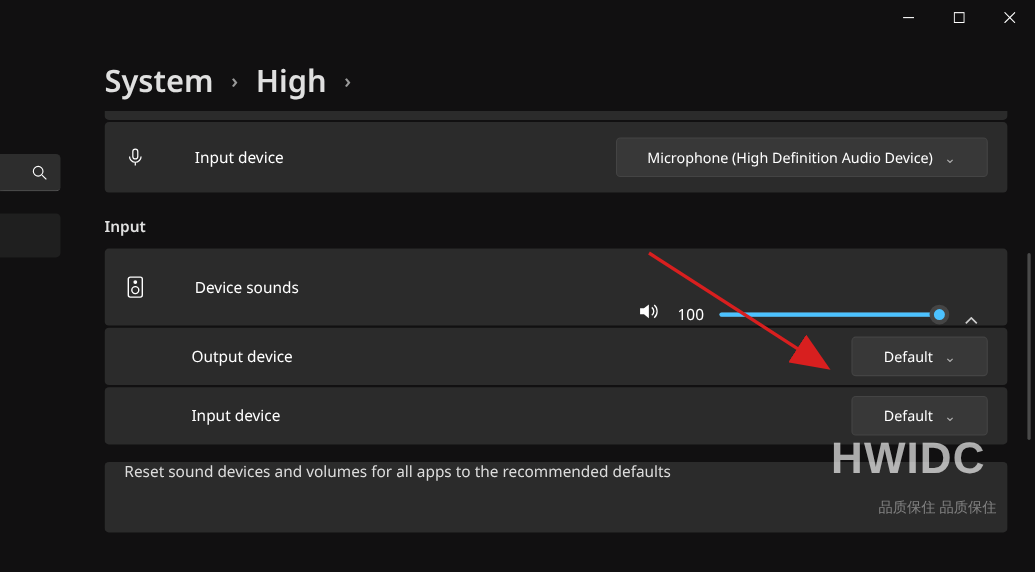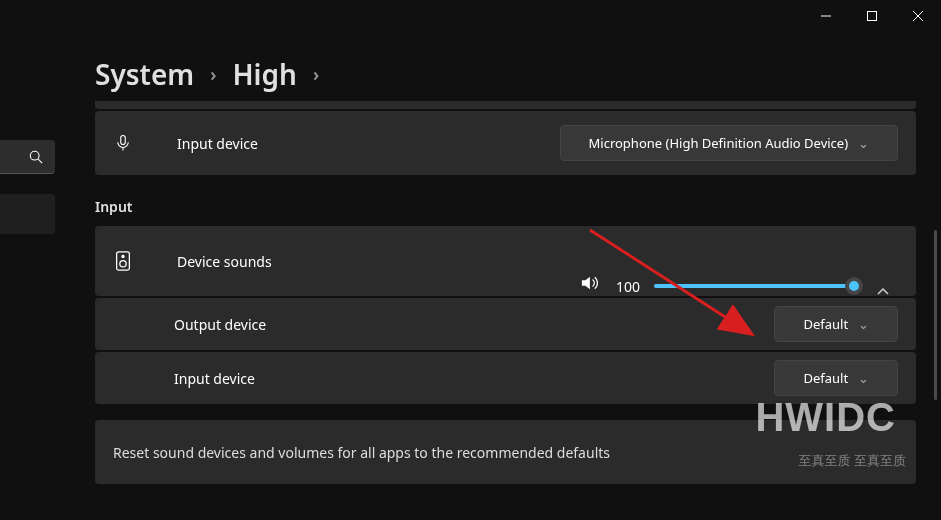--- a/index.html
+++ b/index.html
@@ -35,21 +35,21 @@
 .section-title { font-size:14px; color:#e0e0e0; font-weight:600; margin:22px 0 10px 0; }
 
 .vol-row { display:flex; align-items:flex-end; gap:14px; flex:1; justify-content:flex-end;margin-top:48px; }
 .vol-num { font-size:14px; color:#fff; width:28px; text-align:right; }
 .slider { position:relative; width:200px; height:20px; display:flex; align-items:center; }
 .track-bg { position:absolute; height:4px; background:#555; border-radius:2px; width:100%; }
 .track-fill { position:absolute; height:4px; background:#4cc2ff; border-radius:2px; }
 .thumb { position:absolute; width:18px; height:18px; background:#4cc2ff; border:4px solid #454545; border-radius:50%; transform:translateX(-50%); }
 .expand { width:30px; display:flex; justify-content:center; cursor:pointer; color:#ccc; }
 
-.reset-card { background:#2b2b2b; border-radius:4px; padding:0 18px; display:flex; align-items:center; justify-content:space-between; min-height:64px; margin-top:16px; }
+.reset-card { background:#2b2b2b; border-radius:4px; padding:0 18px; display:flex; justify-content:space-between; min-height:64px; margin-top:16px; }
 .reset-text { font-size:14px; color:#ddd; }
 .reset-btn { background:#383838; border:1px solid #444; border-radius:4px; padding:7px 22px; font-size:13px; color:#fff; cursor:pointer; }
 
 .arrow-svg { position:absolute; top:225px; left:585px; pointer-events:none; }
 
 .watermark1 { position:absolute; bottom:80px; right:45px; font-size:40px; font-weight:700; color:rgba(255,255,255,0.65); letter-spacing:1px; pointer-events:none; font-family:Arial,sans-serif; }
 .watermark2 { position:absolute; bottom:50px; right:35px; font-size:13px; color:rgba(200,200,200,0.55); pointer-events:none; }
 
 .scrollbar { position:absolute; right:4px; top:230px; width:3px; height:170px; background:#4a4a4a; border-radius:2px; }
 </style>
@@ -173,13 +173,13 @@
       <marker id="ah" markerWidth="12" markerHeight="10" refX="10" refY="5" orient="auto">
         <polygon points="0 0, 12 5, 0 10" fill="#d81f1f"></polygon>
       </marker>
     </defs>
   <line x1="5" y1="5" x2="165" y2="108" stroke="#d81f1f" stroke-width="3" marker-end="url(#ah)"></line>
 </svg>
 
 <div class="scrollbar"></div>
 
 <div class="watermark1">HWIDC</div>
-<div class="watermark2">至真至质 至真至质</div>
+<div class="watermark2">品质保住 品质保住</div>
 
 </body></html>

